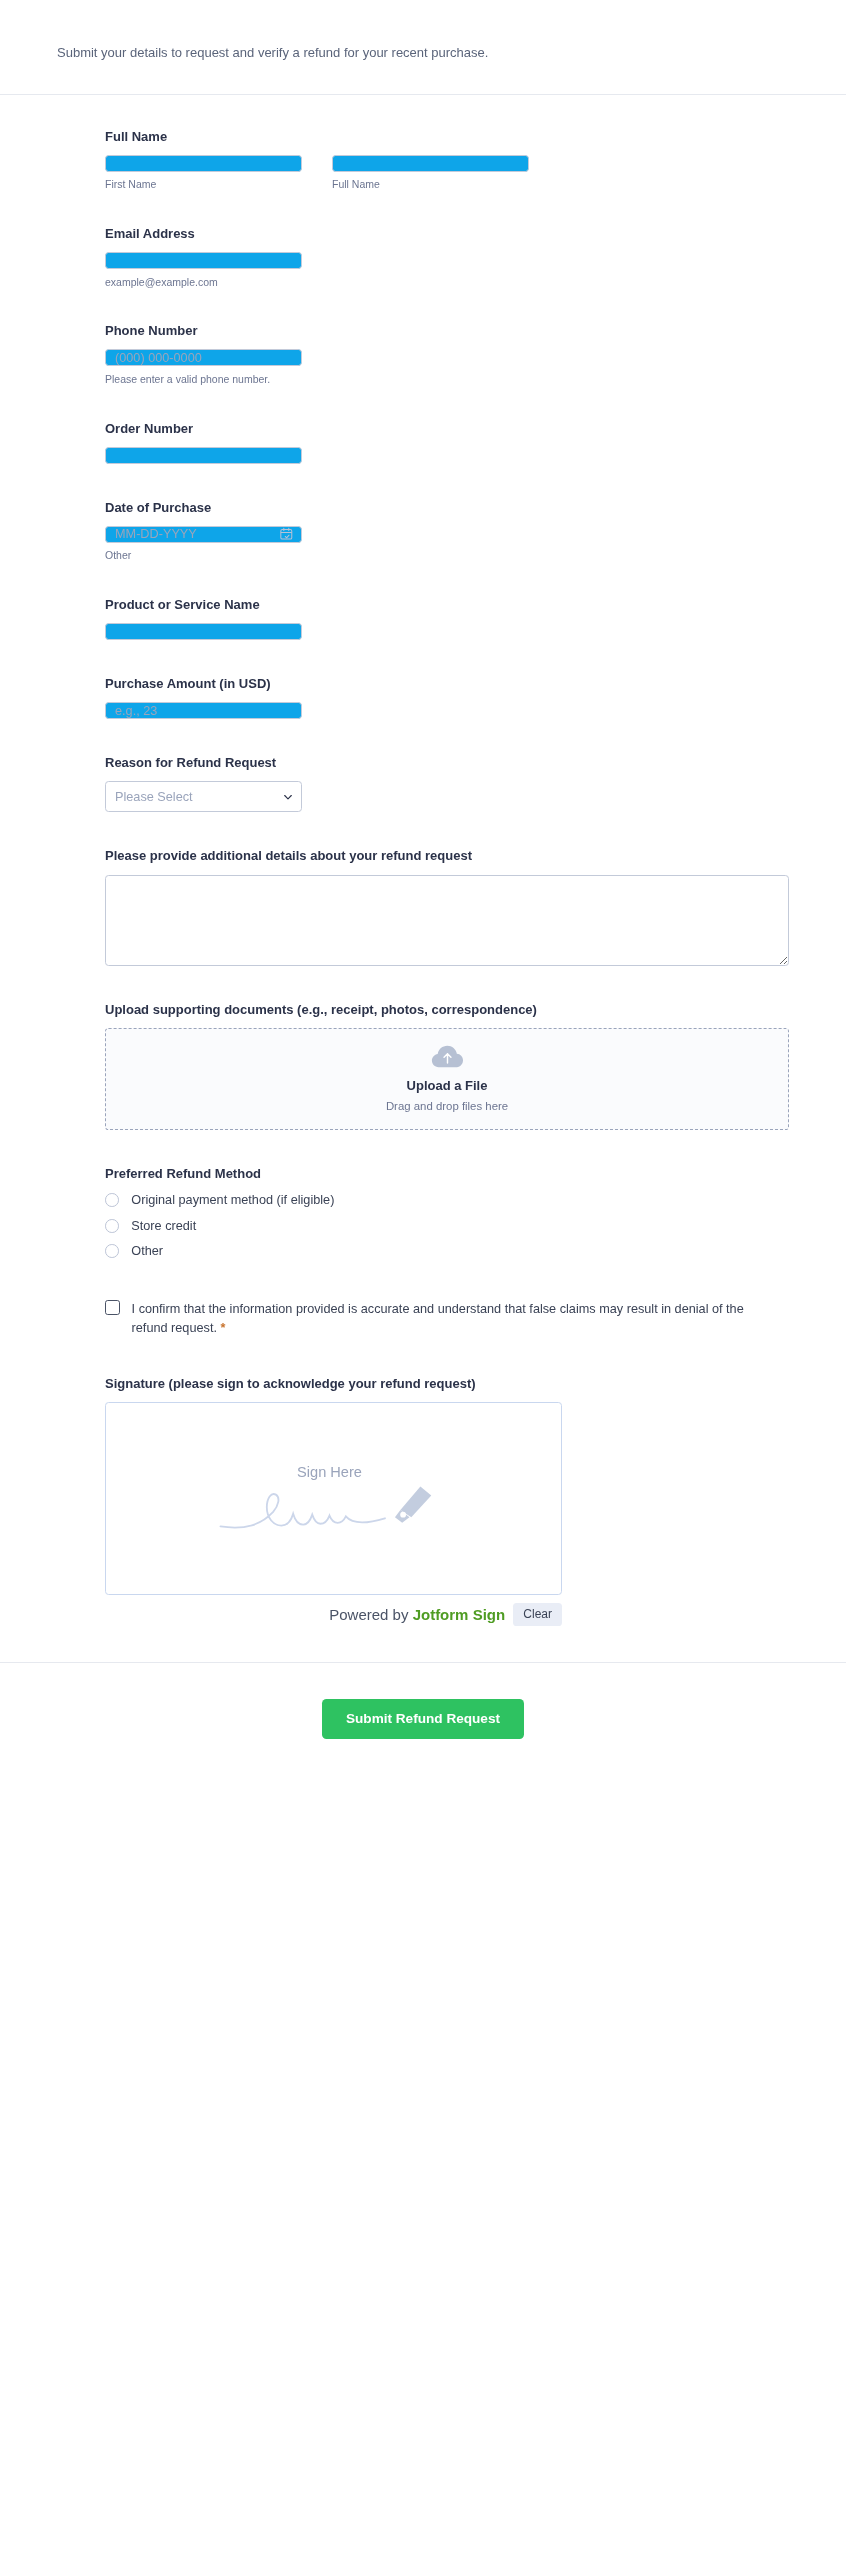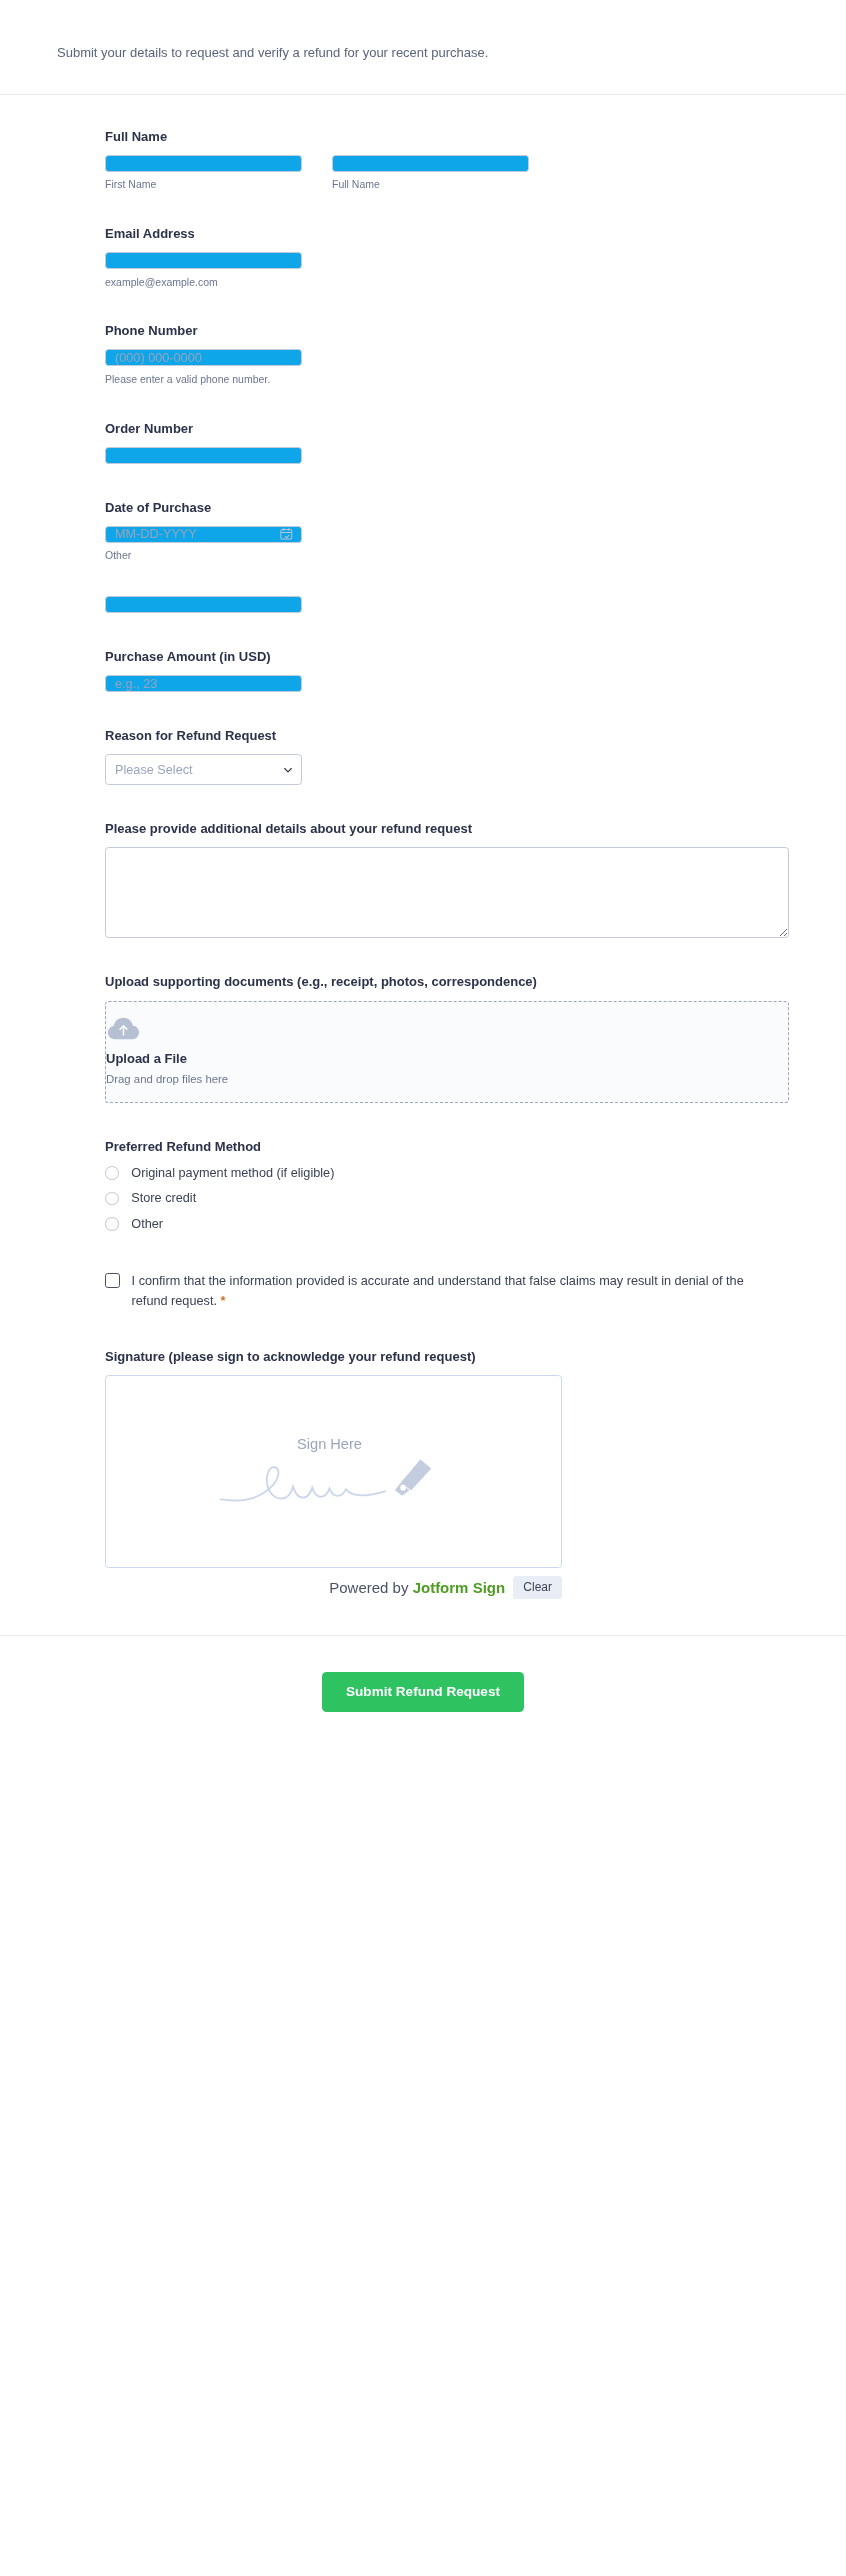--- a/index.html
+++ b/index.html
@@ -121,21 +121,21 @@
   }
 
   
   .upload-box {
     border: 0.9px dashed #9aa4bb;
     border-radius: 3.6px;
     background: #fafbfd;
     height: 102px;
     display: flex;
     flex-direction: column;
-    align-items: flex-start;
+    align-items: center;
     justify-content: center;
     text-align: center;
     cursor: pointer;
   }
   .upload-icon { line-height: 0; margin-bottom: 7.3px; }
   .upload-title { font-size: 13px; font-weight: bold; color: #2b3249; line-height: 1.3; }
   .upload-sub { font-size: 11.4px; color: #6c7591; margin-top: 4.5px; line-height: 1.3; }
 
   
   .radio-list { margin-top: 3.6px; }
@@ -283,20 +283,21 @@
             <path d="M8.6 13.4l1.8 1.8 3.4-3.6" stroke="#b9c2d6" stroke-width="1.4" stroke-linecap="round" stroke-linejoin="round"></path>
           </svg>
         </span>
       </div>
       <span class="sublabel">Other</span>
     </div>
 
     <div class="spacer-sm"></div>
 
     <div class="field">
+      <span class="field-label">Product or Service Name</span>
       <div class="w-narrow">
         <input class="txt" type="text" placeholder="" style="">
       </div>
     </div>
 
     <div class="spacer-md"></div>
 
     <div class="field">
       <span class="field-label">Purchase Amount (in USD)</span>
       <div class="w-narrow">

